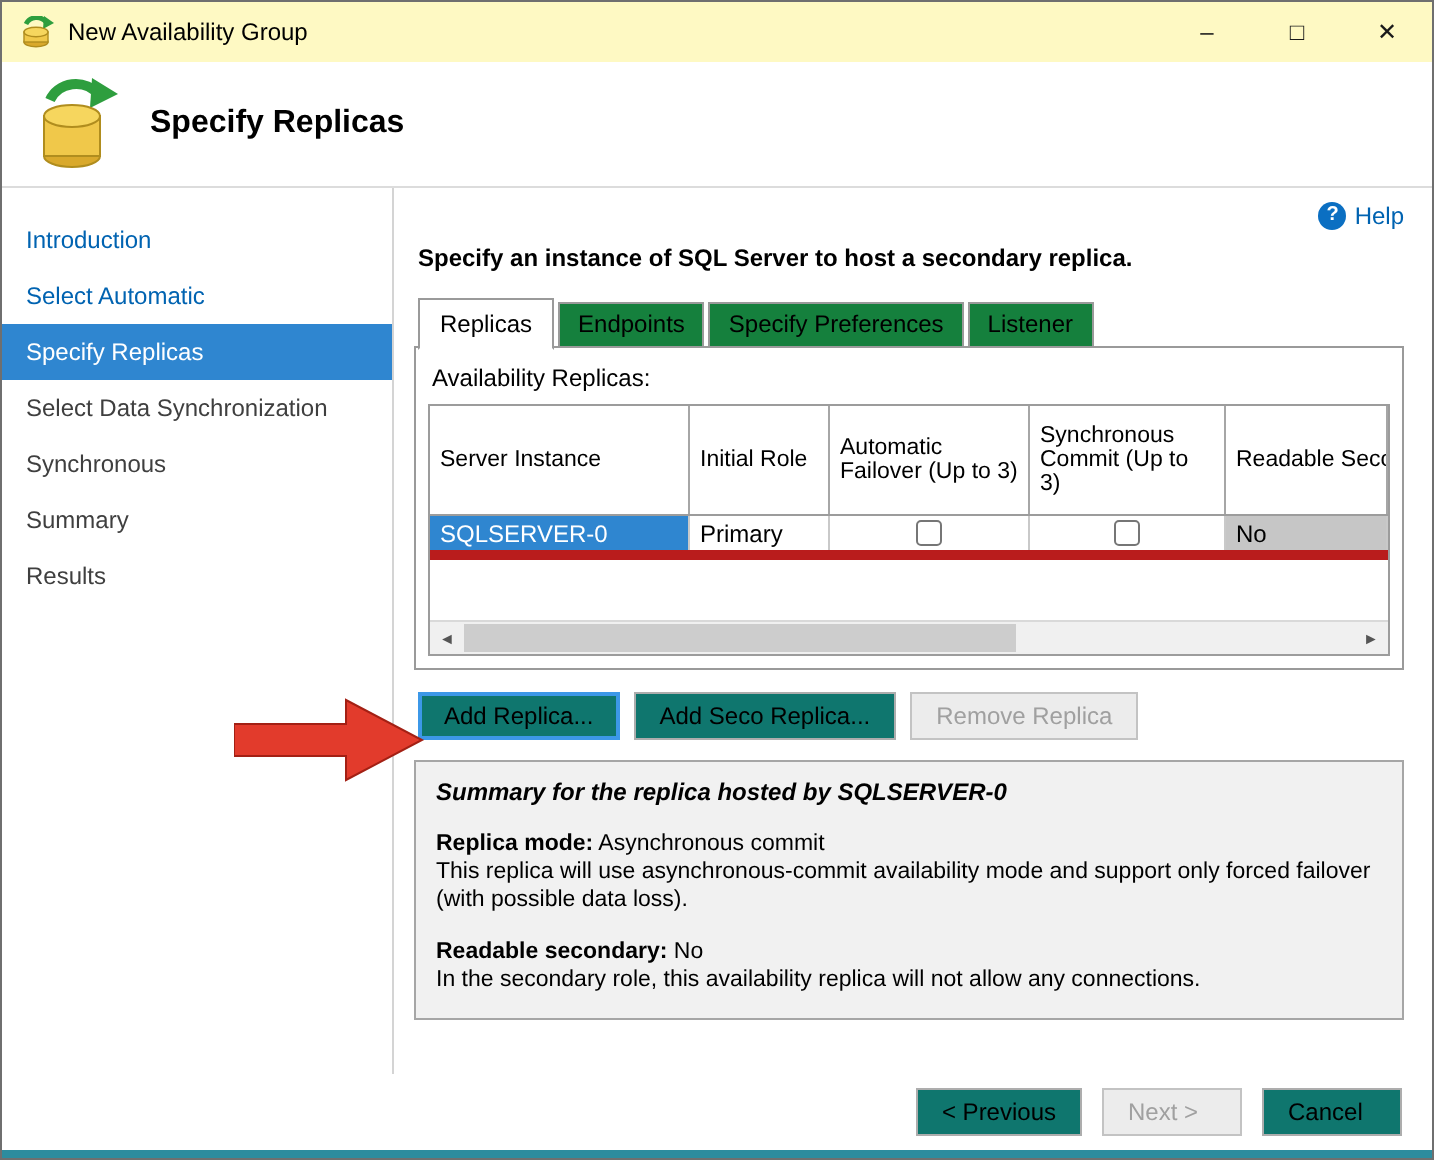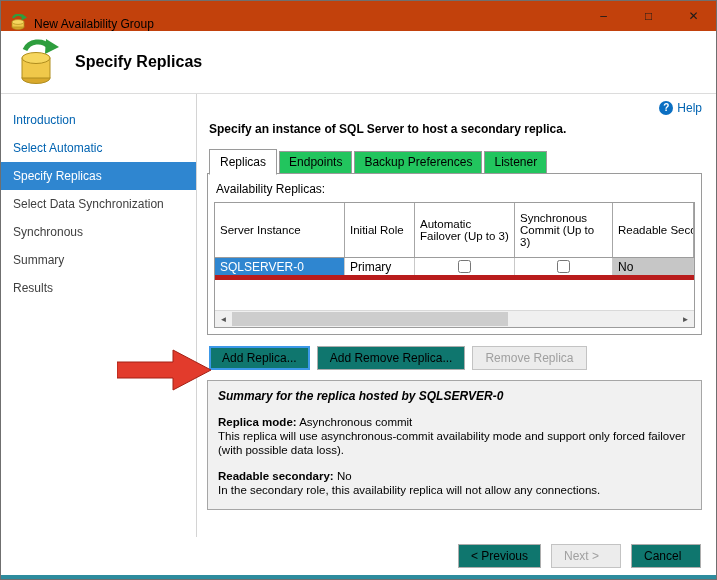--- a/index.html
+++ b/index.html
@@ -6,21 +6,21 @@
   html,body { background:#9aa0a6; }
   body { font-family:"Liberation Sans", sans-serif; }
 
   .window {
     width:717px; height:580px; background:#fff;
     border:1px solid #6f6f6f; position:relative; overflow:hidden;
     display:flex; flex-direction:column;
   }
 
   
-  .titlebar { height:30px; display:flex; align-items:flex-end; padding-left:9px; background:#c2410c; flex:0 0 auto; }
+  .titlebar { height:30px; display:flex; align-items:center; padding-left:9px; background:#fef9c3; flex:0 0 auto; }
   .title-icon { width:17px; height:17px; margin-right:7px; }
   .title-text { font-size:12px; color:#000; }
   .win-controls { margin-left:auto; display:flex; height:100%; }
   .ctrl { width:45px; height:100%; display:flex; align-items:center; justify-content:center; font-size:12px; color:#1a1a1a; cursor:default; }
 
   
   .header { height:63px; display:flex; align-items:center; padding-left:16px; border-bottom:1px solid #dcdcdc; flex:0 0 auto; background:#fff; }
   .header-icon { width:42px; height:46px; }
   .page-title { font-size:16px; font-weight:bold; color:#000; margin-left:16px; }
 
@@ -34,21 +34,21 @@
 
   .main { flex:1 1 auto; padding:6px 14px 0 10px; min-width:0; }
 
   .help-row { height:16px; display:flex; justify-content:flex-end; align-items:center; gap:4px; }
   .help-icon { width:14px; height:14px; border-radius:50%; background:#0b6fc2; color:#fff; font-size:10px; font-weight:bold; text-align:center; line-height:14px; display:inline-block; }
   .help-label { color:#0063b1; font-size:12px; }
 
   .instruction { font-size:12px; font-weight:bold; color:#000; margin:6px 0 13px 2px; }
 
   .tabs { display:flex; align-items:flex-end; margin-left:2px; position:relative; z-index:2; }
-  .tab { font-size:12px; color:#000; background:#22c55e; border:1px solid #9a9a9a; padding:3px 9px 4px; margin-right:2px; cursor:pointer; }
+  .tab { font-size:12px; color:#000; background:#15803d; border:1px solid #9a9a9a; padding:3px 9px 4px; margin-right:2px; cursor:pointer; }
   .tab.active { background:#fff; padding:5px 10px; border-bottom:1px solid #fff; margin-bottom:-1px; z-index:3; }
 
   .panel { border:1px solid #9a9a9a; background:#fff; padding:6px; margin-top:-1px; position:relative; z-index:1; }
   .replicas-label { font-size:12px; margin:2px 0 6px 2px; }
 
   .grid { border:1px solid #9c9c9c; }
   .grid-header { display:flex; height:55px; border-bottom:1px solid #9c9c9c; background:#fff; }
   .gh { font-size:11.5px; padding:2px 5px; display:flex; align-items:center; border-right:1px solid #a6a6a6; color:#000; }
   .grid-row { display:flex; height:22px; border-bottom:5px solid #b91c1c; }
   .gc { font-size:12px; padding:0 5px; display:flex; align-items:center; border-right:1px solid #c9c9c9; background:#fff; }
@@ -135,21 +135,21 @@
       <div class="help-row">
         <span class="help-icon">?</span>
         <span class="help-label">Help</span>
       </div>
 
       <div class="instruction">Specify an instance of SQL Server to host a secondary replica.</div>
 
       <div class="tabs">
         <div class="tab active">Replicas</div>
         <div class="tab">Endpoints</div>
-        <div class="tab">Backup Preferences</div>
+        <div class="tab">Specify Preferences</div>
         <div class="tab">Listener</div>
       </div>
 
       <div class="panel">
         <div class="replicas-label">Availability Replicas:</div>
 
         <div class="grid">
           <div class="grid-header">
             <div class="gh c-server">Server Instance</div>
             <div class="gh c-role">Initial Role</div>
@@ -177,21 +177,21 @@
             <div class="sb-track">
               <div class="sb-thumb"></div>
             </div>
             <span class="sb-btn">►</span>
           </div>
         </div>
       </div>
 
       <div class="action-row">
         <button class="btn focused">Add Replica...</button>
-        <button class="btn">Add Remove Replica...</button>
+        <button class="btn">Add Seco Replica...</button>
         <button class="btn disabled">Remove Replica</button>
       </div>
 
       <div class="summary">
         <div class="summary-title">Summary for the replica hosted by SQLSERVER-0</div>
         <div class="sum-line">
           <b>Replica mode:</b>
           <span>Asynchronous commit</span>
         </div>
         <div class="sum-desc">This replica will use asynchronous-commit availability mode and support only forced failover (with possible data loss).</div>

